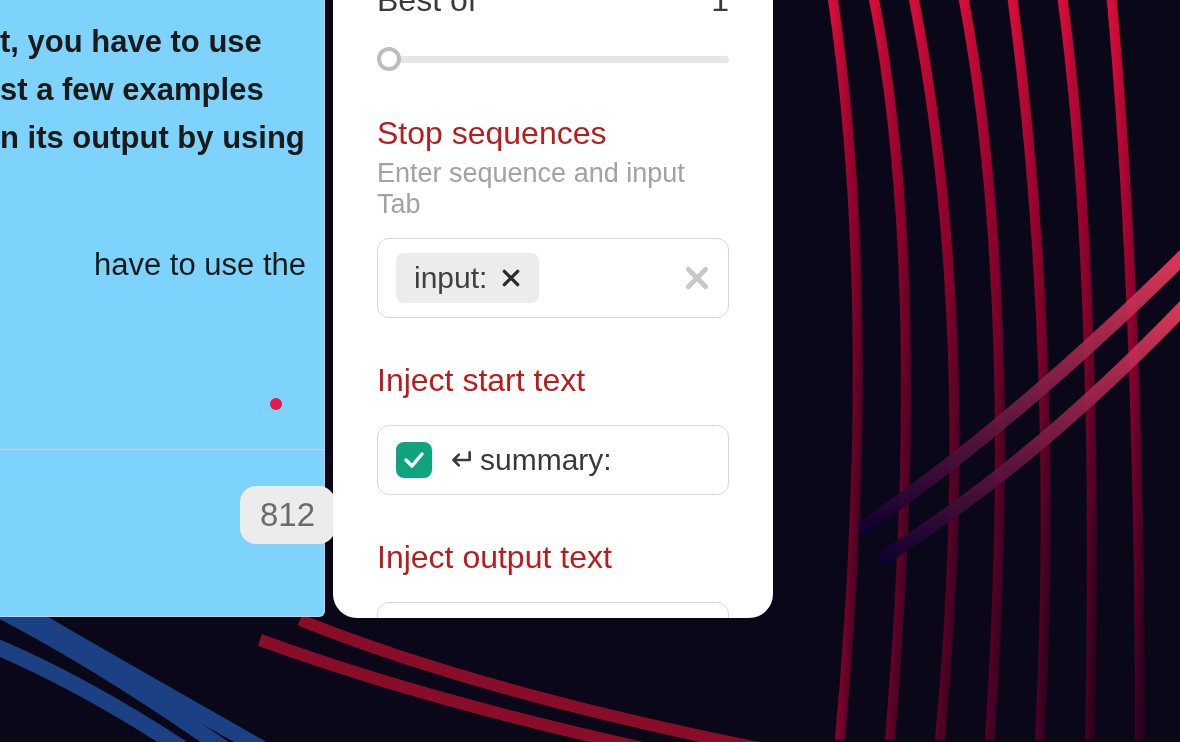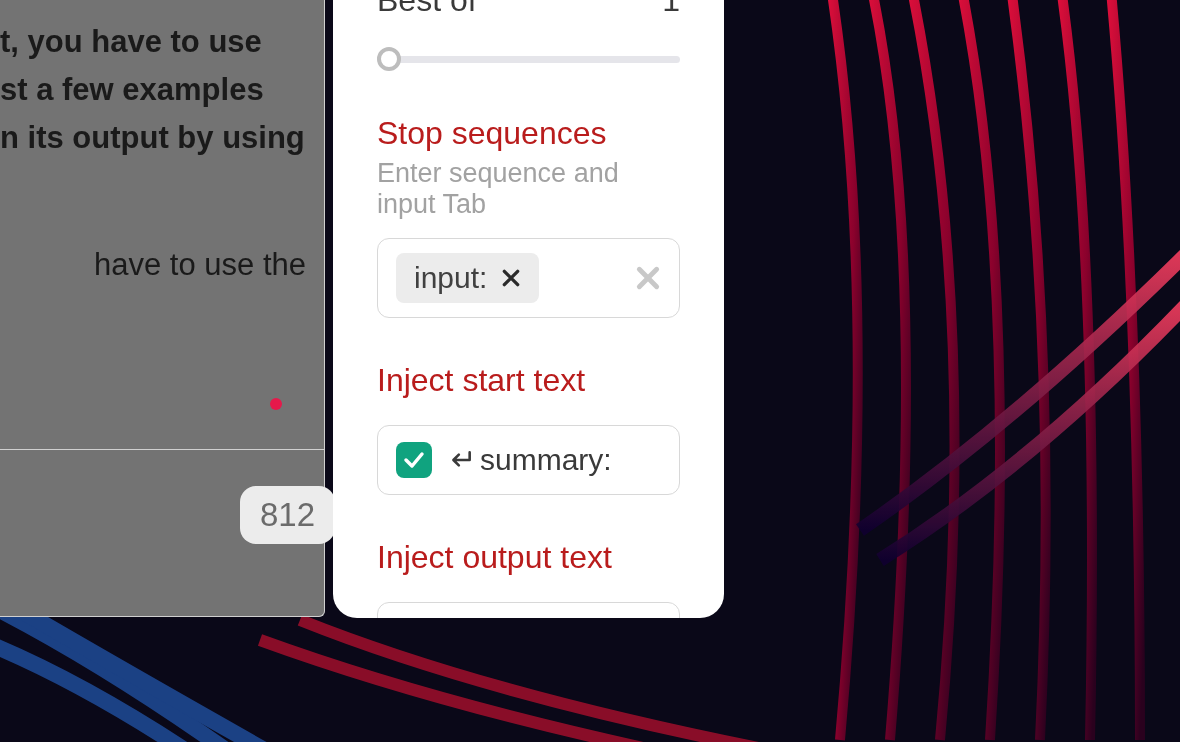--- a/index.html
+++ b/index.html
@@ -13,21 +13,21 @@
       radial-gradient(circle at 900px 400px, rgba(255,0,60,0.9) 0%, rgba(180,0,40,0.7) 30%, rgba(20,10,60,0.9) 70%),
       linear-gradient(135deg, #0a0a2a 0%, #2a0a1a 50%, #000 100%);
     overflow: hidden;
   }
   .bg svg { position: absolute; top: 0; left: 0; width: 1180px; height: 742px; }
   
   .left-panel {
     position: absolute;
     left: 0; top: 0;
     width: 325px; height: 617px;
-    background: #737373;
+    background: #7dd3fc;
     border: 1px solid #d0d0d0;
     border-left: none;
     border-top: none;
     border-radius: 0 0 6px 0;
   }
   .left-panel .textarea {
     position: absolute;
     left: 0; top: 0;
     width: 325px; height: 450px;
     padding: 18px 18px 18px 0;
@@ -64,21 +64,21 @@
     background: #ececec;
     border-radius: 16px;
     font-size: 33px;
     color: #6b6b6b;
     font-weight: 400;
   }
   
   .right-panel {
     position: absolute;
     left: 333px; top: 0;
-    width: 391px; height: 618px;
+    width: 440px; height: 618px;
     background: #fff;
     border-radius: 0 0 24px 24px;
     padding: 0 44px 24px 44px;
     overflow: hidden;
   }
   
   .param-row {
     display: flex;
     justify-content: space-between;
     align-items: baseline;

